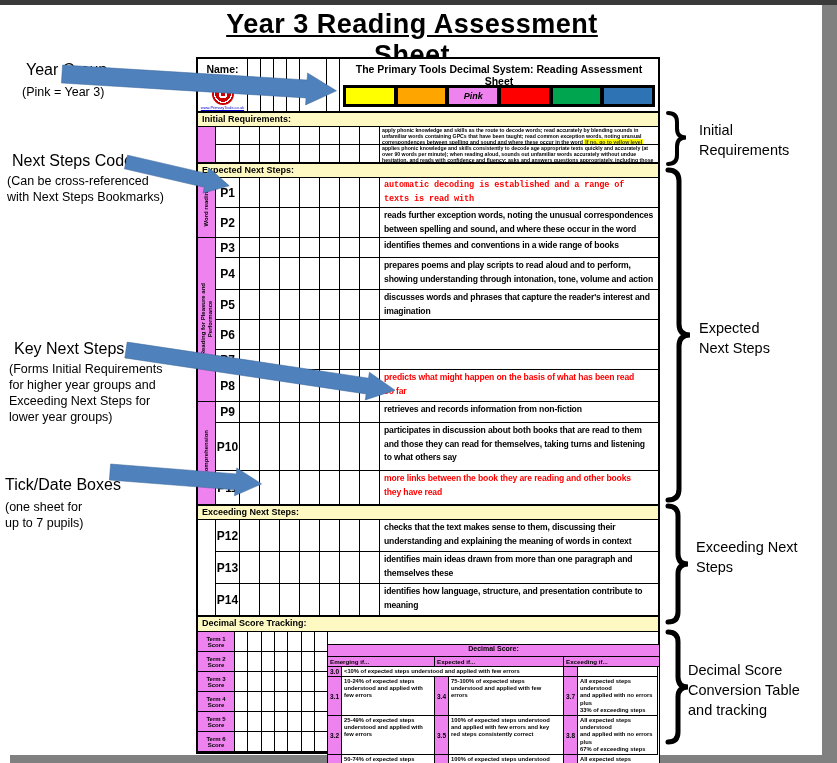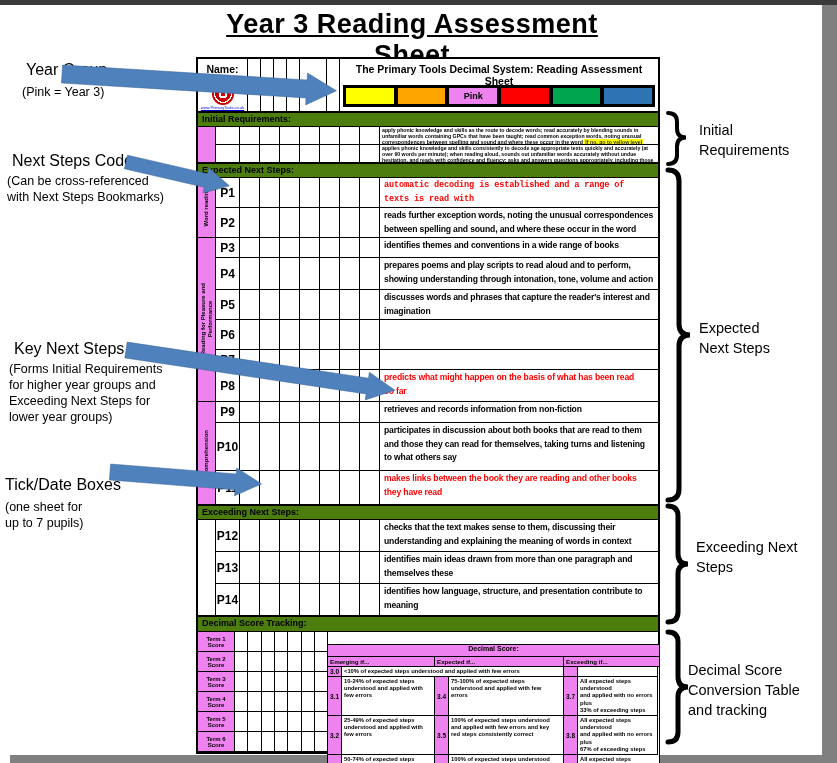--- a/index.html
+++ b/index.html
@@ -22,24 +22,24 @@
   .name-col { width:50px; border-right:1px solid #000; display:flex; flex-direction:column; }
   .name-label { height:22px; border-bottom:1px solid #000; font-size:10.5px; font-weight:bold; text-align:center; padding-top:4px; }
   .logo-box { flex:1; display:flex; flex-direction:column; align-items:center; justify-content:center; overflow:hidden; }
   .bullseye { width:22px; height:22px; border-radius:50%;
     background:radial-gradient(circle,#c00 0 16%,#fff 16% 28%,#c00 28% 50%,#fff 50% 58%,#c00 58% 78%,#fff 78% 84%,#c00 84% 100%); }
   .logo-url { font-size:4px; color:#00c; text-decoration:underline; white-space:nowrap; }
   .pupil-cols { width:92px; border-right:1px solid #000;
     background:repeating-linear-gradient(to right,transparent 0 12.1px,#000 12.1px 13.1px); }
   .head-right { flex:1; display:flex; flex-direction:column; }
   .head-title { height:21px; font-size:10.5px; font-weight:bold; text-align:center; padding-top:4px; }
-  .band-strip { flex:1; margin:5px 3px 4px 3px; background:#000; display:flex; gap:4px; padding:3px; }
+  .band-strip { flex:1; margin:5px 3px 4px 3px; background:#000; display:flex; gap:4px; padding:3px;font-style:italic; }
   .chip { flex:1; display:flex; align-items:center; justify-content:center; font-size:9px; font-weight:bold; color:#000; }
 
-  .band { height:15px; background:#4d7c0f; border-top:1px solid #000; border-bottom:1px solid #000;
+  .band { height:15px; background:#fef9c3; border-top:1px solid #000; border-bottom:1px solid #000;
     font-size:9px; font-weight:bold; padding:1px 4px; color:#000; }
 
   .section { position:relative; padding-left:18px; }
   .strip { position:absolute; left:0; top:0; bottom:0; width:18px; display:flex; flex-direction:column; }
   .strip-seg { border-right:1px solid #000; border-bottom:1px solid #000; background:#EE82EE;
     display:flex; align-items:center; justify-content:center; overflow:hidden; }
   .strip-seg.blank { background:#fff; }
   .vlabel { writing-mode:vertical-rl; transform:rotate(180deg); font-size:6px; line-height:6.5px;
     font-weight:bold; white-space:pre-line; text-align:center; }
 
@@ -209,21 +209,21 @@
     <div class="prow" style="height:48px">
         <div class="code">P10</div>
         <div class="ticks"></div>
         <div class="stmt">participates in discussion about both books that are read to them
 and those they can read for themselves, taking turns and listening
 to what others say</div>
       </div>
     <div class="prow" style="height:34px">
         <div class="code">P11</div>
         <div class="ticks"></div>
-        <div class="stmt red-u">makes links between the book they are reading and other books
+        <div class="stmt red-u">more links between the book they are reading and other books
 they have read</div>
       </div>
   </div>
 
   <div class="band">Exceeding Next Steps:</div>
 
   <div class="section">
     <div class="strip">
         <div class="strip-seg blank" style="flex:1"></div>
       </div>

